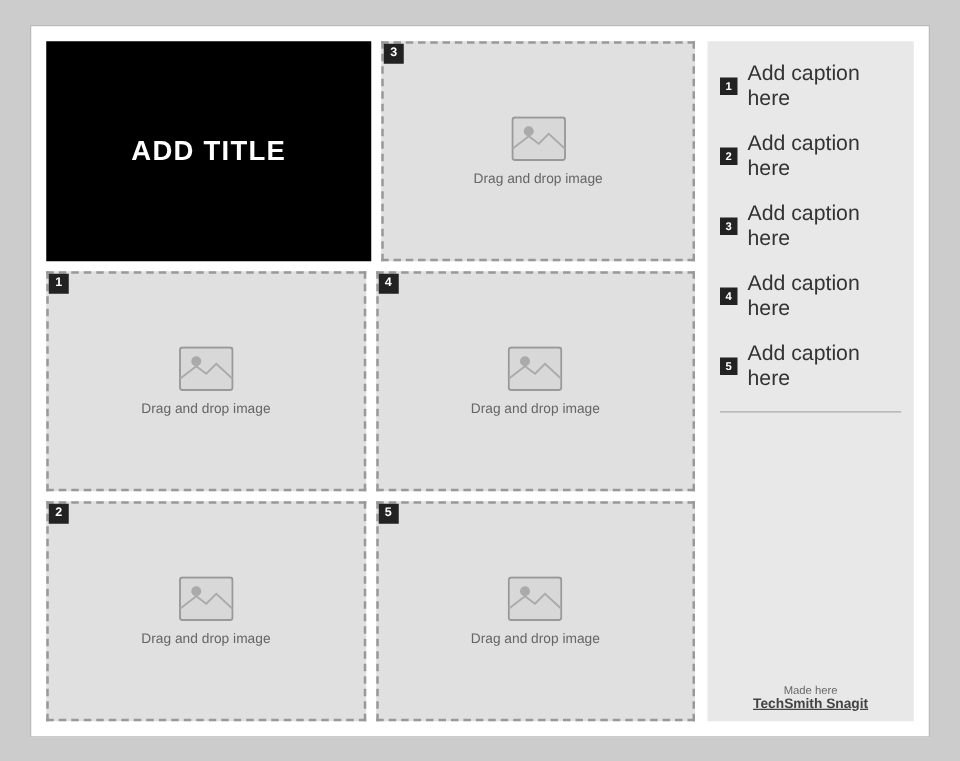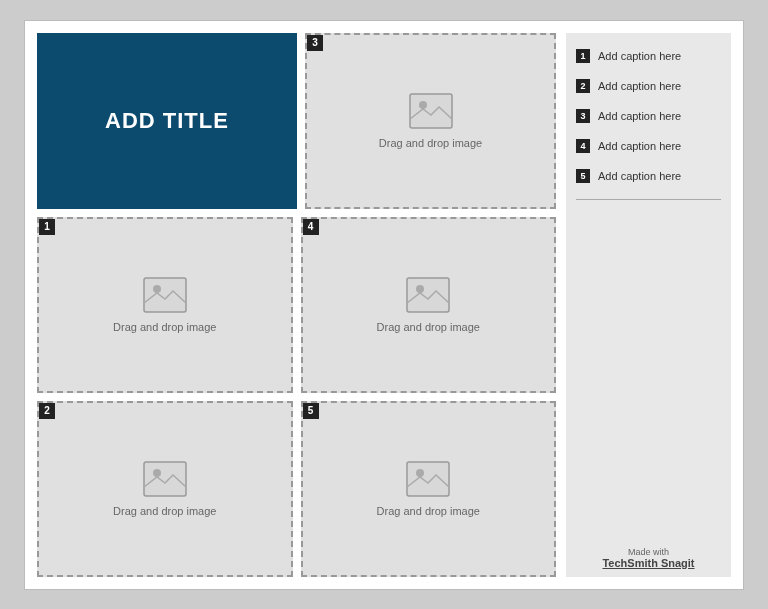--- a/index.html
+++ b/index.html
@@ -40,21 +40,21 @@
       gap: 8px;
       flex: 1;
     }
     .bottom-row {
       display: flex;
       flex-direction: row;
       gap: 8px;
       flex: 1;
     }
     .title-box {
-      background: #0c4a6e;
+      background: #000000;
       color: #fff;
       display: flex;
       align-items: center;
       justify-content: center;
       width: 260px;
       min-width: 260px;
       flex-shrink: 0;
     }
     .title-text {
       font-size: 22px;
@@ -117,21 +117,21 @@
       font-size: 9px;
       font-weight: bold;
       width: 14px;
       height: 14px;
       display: flex;
       align-items: center;
       justify-content: center;
       flex-shrink: 0;
     }
     .caption-text {
-      font-size: 11px;
+      font-size: 17px;
       color: #333;
     }
     .divider {
       border: none;
       border-top: 1px solid #aaa;
       margin: 8px 0;
     }
     .footer-area {
       margin-top: auto;
       display: flex;
@@ -234,18 +234,18 @@
       <span class="caption-text">Add caption here</span>
     </div>
     <div class="caption-item">
       <div class="caption-badge">5</div>
       <span class="caption-text">Add caption here</span>
     </div>
 
     <hr class="divider">
 
     <div class="footer-area">
-      <span class="footer-made">Made with</span>
+      <span class="footer-made">Made here</span>
       <span class="footer-brand">TechSmith Snagit</span>
     </div>
   </div>
 
 </div>
 
 </body></html>

